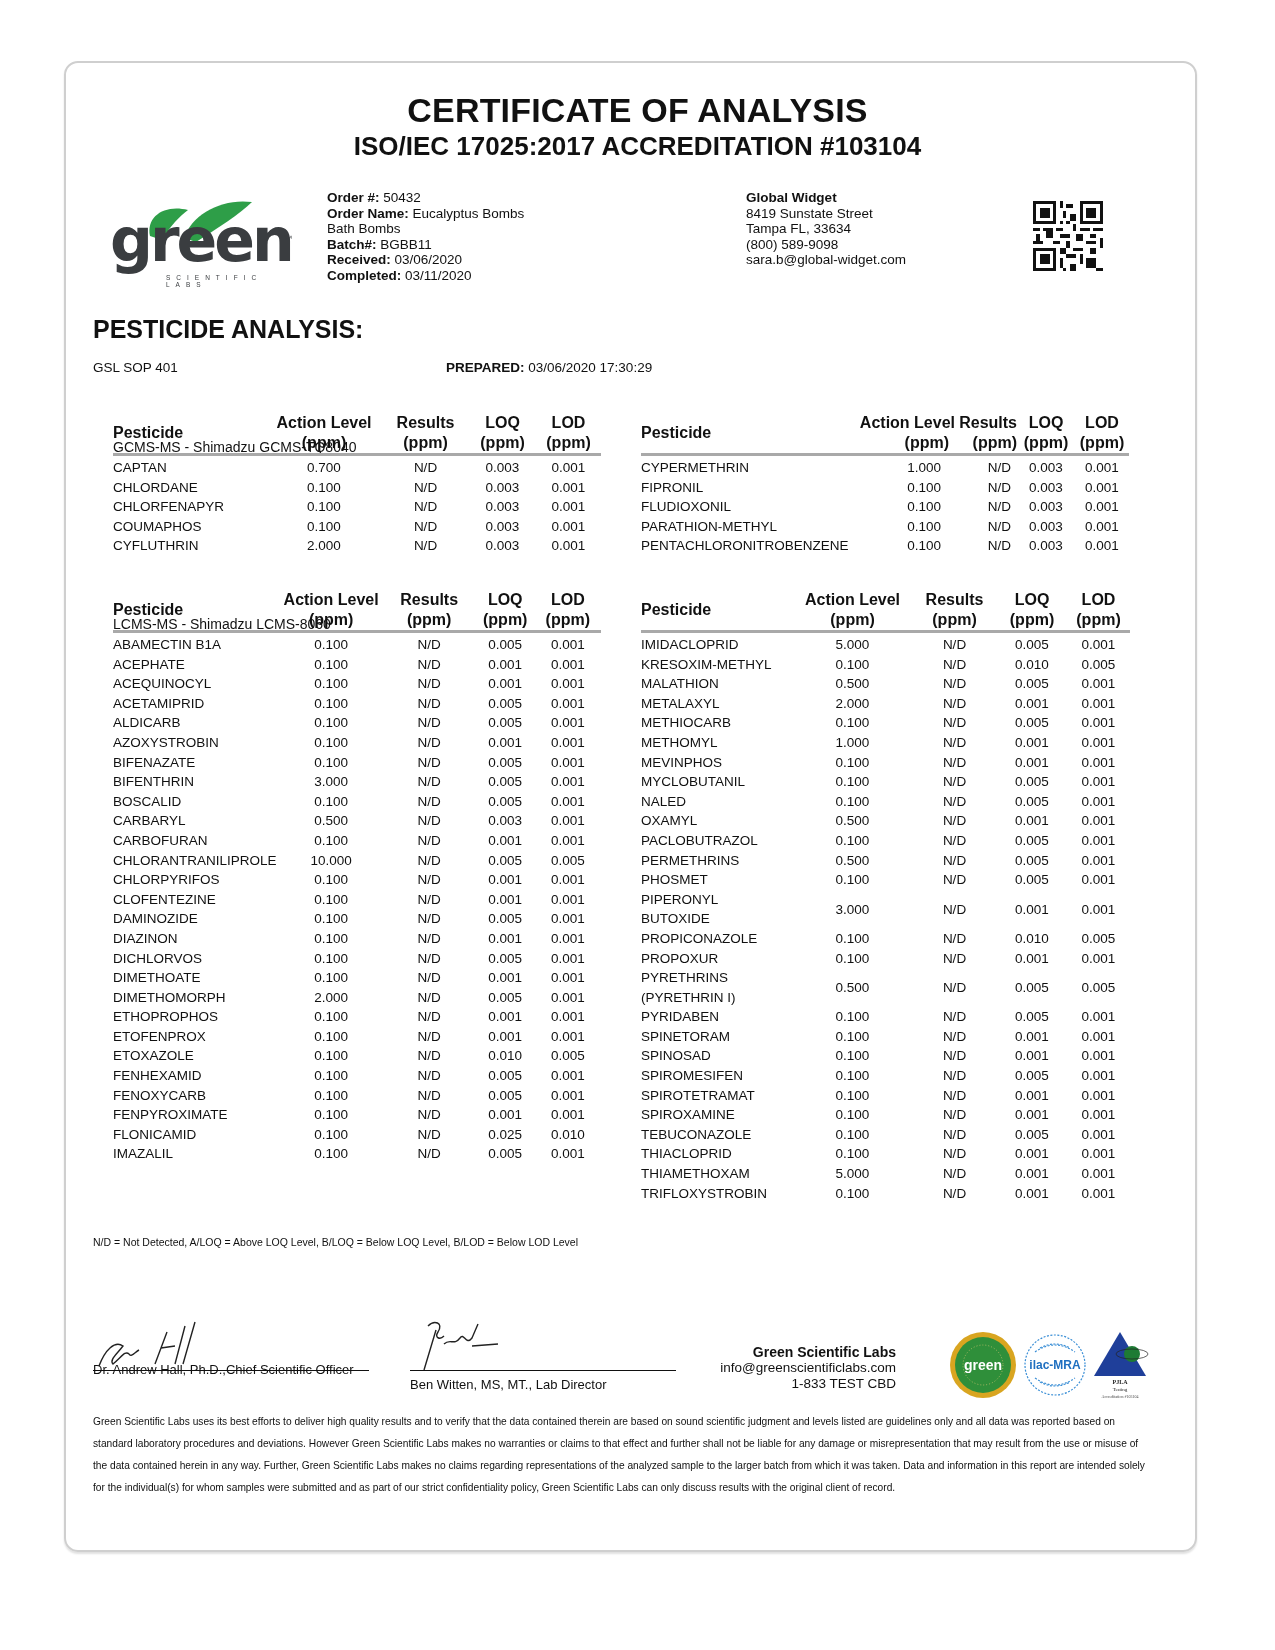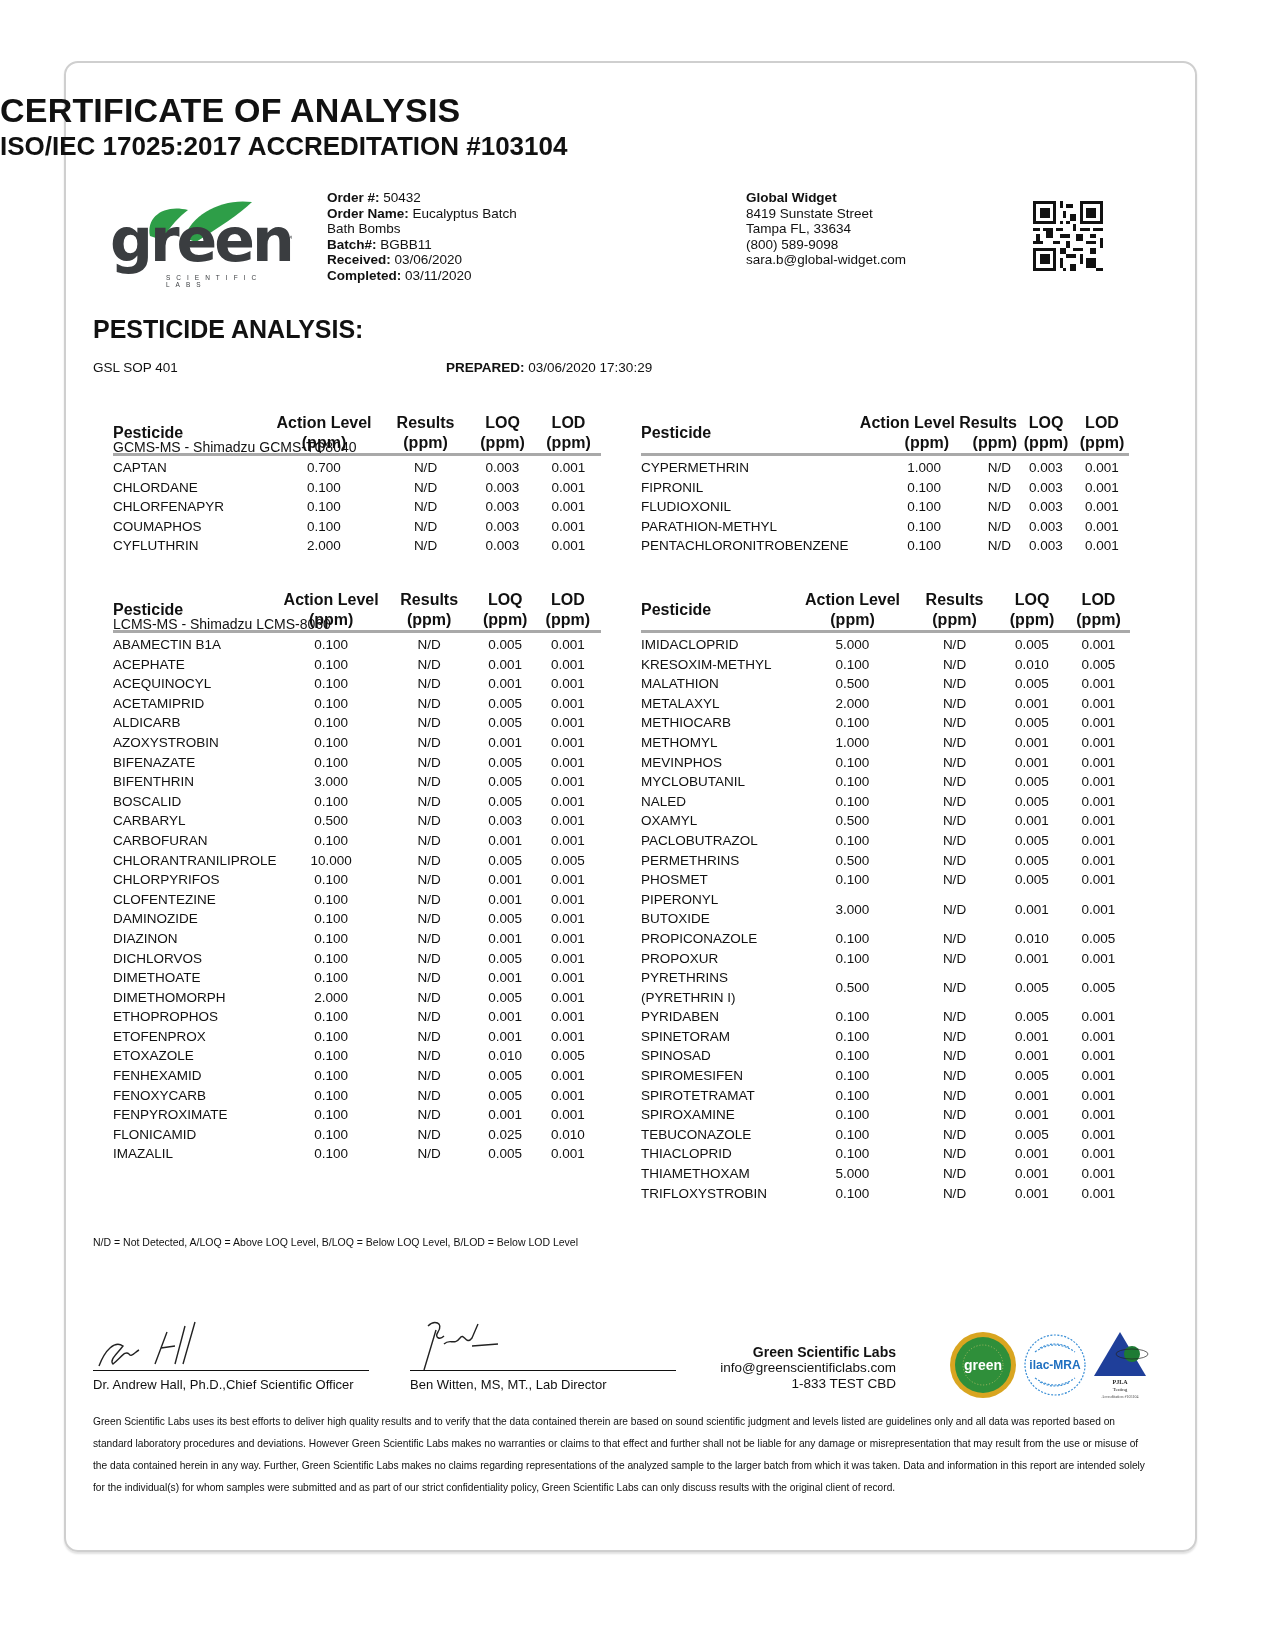--- a/index.html
+++ b/index.html
@@ -3,21 +3,21 @@
 <meta charset="utf-8">
 <style>
   * { box-sizing: border-box; margin: 0; padding: 0; }
   html, body { width: 1275px; height: 1650px; background: #ffffff; }
   body { position: relative; font-family: "Liberation Sans", sans-serif; color: #111; overflow: hidden; }
   .frame {
     position: absolute; left: 64px; top: 61px; width: 1133px; height: 1491px;
     border: 2px solid #cfcfcf; border-radius: 14px;
     box-shadow: 0 2px 2px rgba(0,0,0,0.12);
   }
-  .title { position: absolute; left: 0; width: 1275px; text-align: left; font-weight: bold; color: #111; }
+  .title { position: absolute; left: 0; width: 1275px; text-align: center; font-weight: bold; color: #111; }
   .title1 { top: 91px; font-size: 34px; letter-spacing: 0.2px; }
   .title2 { top: 131px; font-size: 26px; }
 
   .logo { position: absolute; left: 110px; top: 196px; width: 190px; height: 90px; }
   .order { position: absolute; left: 327px; top: 190px; font-size: 13.5px; line-height: 15.6px; }
   .order b { font-weight: bold; margin-top: 8px; }
   .client { position: absolute; left: 746px; top: 190px; font-size: 13.5px; line-height: 15.6px; }
   .client .cname { font-weight: bold; }
   .qr { position: absolute; left: 1033px; top: 201px; width: 70px; height: 70px; }
 
@@ -61,21 +61,21 @@
     <path d="M40 40 C 36 20, 55 8, 78 14 C 70 20, 60 30, 52 44 Z" fill="#2e9e48"></path>
     <path d="M74 42 C 82 18, 112 2, 142 6 C 130 18, 108 32, 86 46 Z" fill="#2e9e48"></path>
   </svg>
   <div style="position:absolute;left:0;top:14px;font-family:'DejaVu Sans',sans-serif;font-weight:bold;font-size:60px;letter-spacing:-3px;color:#3a3d40;line-height:60px;">green</div>
   <div style="position:absolute;left:174px;top:38px;font-size:8px;color:#3a3d40;">™</div>
   <div style="position:absolute;left:56px;top:78px;font-size:6.5px;letter-spacing:6px;color:#3a3d40;">SCIENTIFIC LABS</div>
 </div>
 
 <div class="order">
   <div><b>Order #:</b> <span>50432</span></div>
-  <div><b>Order Name:</b> <span>Eucalyptus Batch</span></div>
+  <div><b>Order Name:</b> <span>Eucalyptus Bombs</span></div>
   <div>Bath Bombs</div>
   <div><b>Batch#:</b> <span>BGBB11</span></div>
   <div><b>Received:</b> <span>03/06/2020</span></div>
   <div><b>Completed:</b> <span>03/11/2020</span></div>
 </div>
 
 <div class="client">
   <div class="cname">Global Widget</div>
   <div>8419 Sunstate Street</div>
   <div>Tampa FL, 33634</div>
@@ -670,21 +670,21 @@
     </tbody>
 </table>
 
 <div class="legend">N/D = Not Detected, A/LOQ = Above LOQ Level, B/LOQ = Below LOQ Level, B/LOD = Below LOD Level</div>
 
 <div class="sig" style="left:93px;top:1320px;width:280px;height:70px;">
   <svg width="120" height="52" viewBox="0 0 120 52" style="left:2px;top:0;">
     <path d="M4 46 C 10 30, 20 20, 28 26 C 22 34, 14 40, 18 44 C 26 38, 30 30, 34 34 C 36 38, 40 32, 44 30 M60 44 L 72 12 M66 28 L 80 26 M80 44 L 90 6 M88 44 L 100 2" fill="none" stroke="#222" stroke-width="1.4"></path>
   </svg>
   <div class="line" style="top:50px;width:276px;"></div>
-  <div class="cap" style="left:0;top:57px;">Dr. Andrew Hall, Ph.D.,Chief Scientific Officer</div>
+  <div class="cap" style="left:0;top:42px;">Dr. Andrew Hall, Ph.D.,Chief Scientific Officer</div>
 </div>
 <div class="sig" style="left:410px;top:1320px;width:270px;height:70px;">
   <svg width="100" height="56" viewBox="0 0 100 56" style="left:4px;top:-4px;">
     <path d="M14 10 C 20 4, 30 6, 24 16 C 20 22, 26 24, 30 20 M22 14 L 10 54 M30 28 C 36 22, 40 30, 46 22 C 50 16, 52 30, 58 22 L 64 8 M58 30 L 84 28" fill="none" stroke="#222" stroke-width="1.4"></path>
   </svg>
   <div class="line" style="top:50px;width:266px;"></div>
   <div class="cap" style="left:0;top:57px;">Ben Witten, MS, MT., Lab Director</div>
 </div>
 
 <div class="lab">

